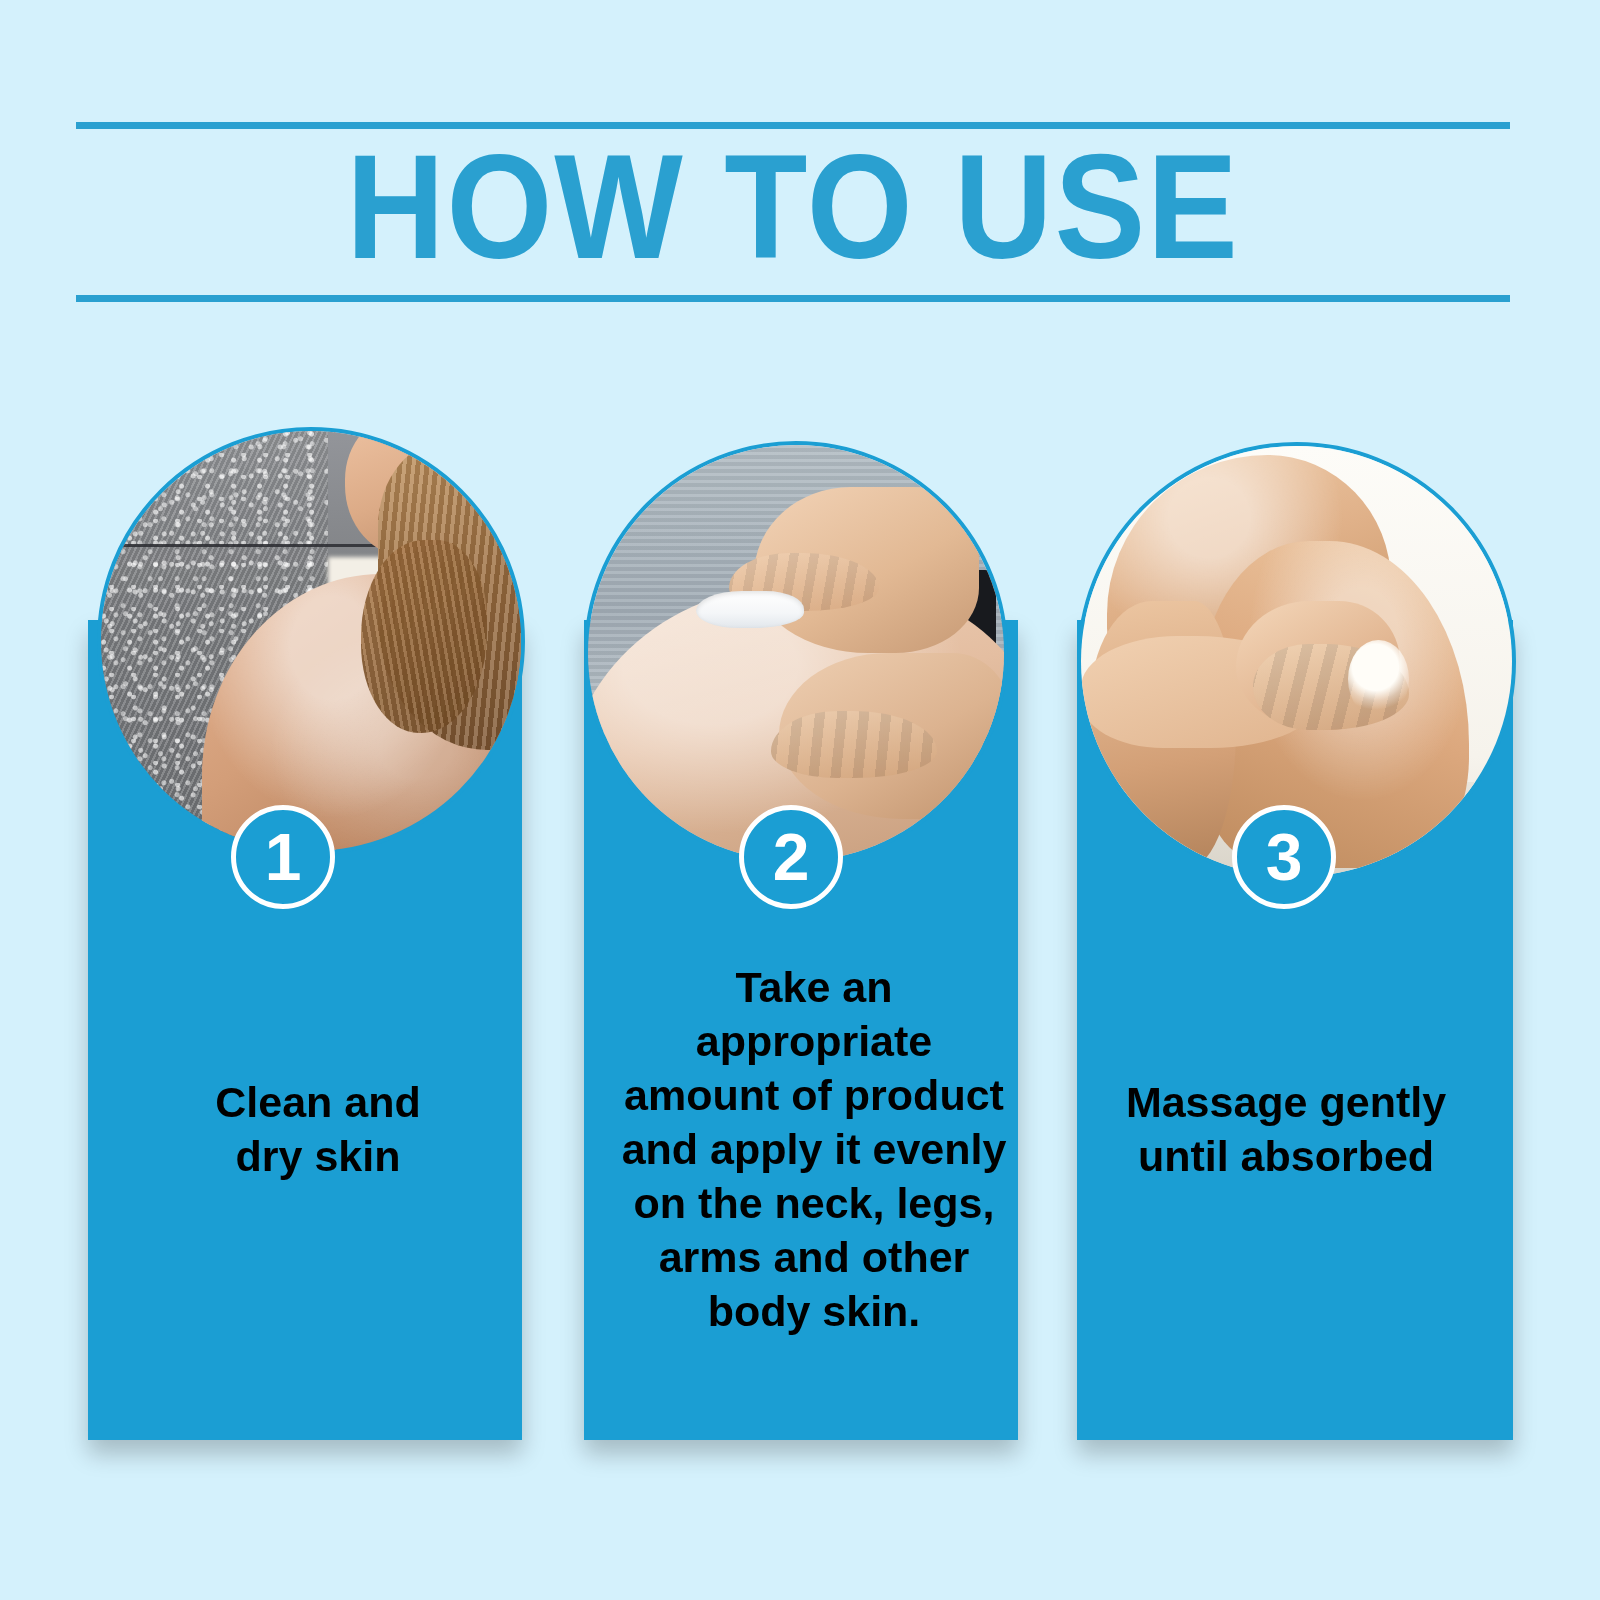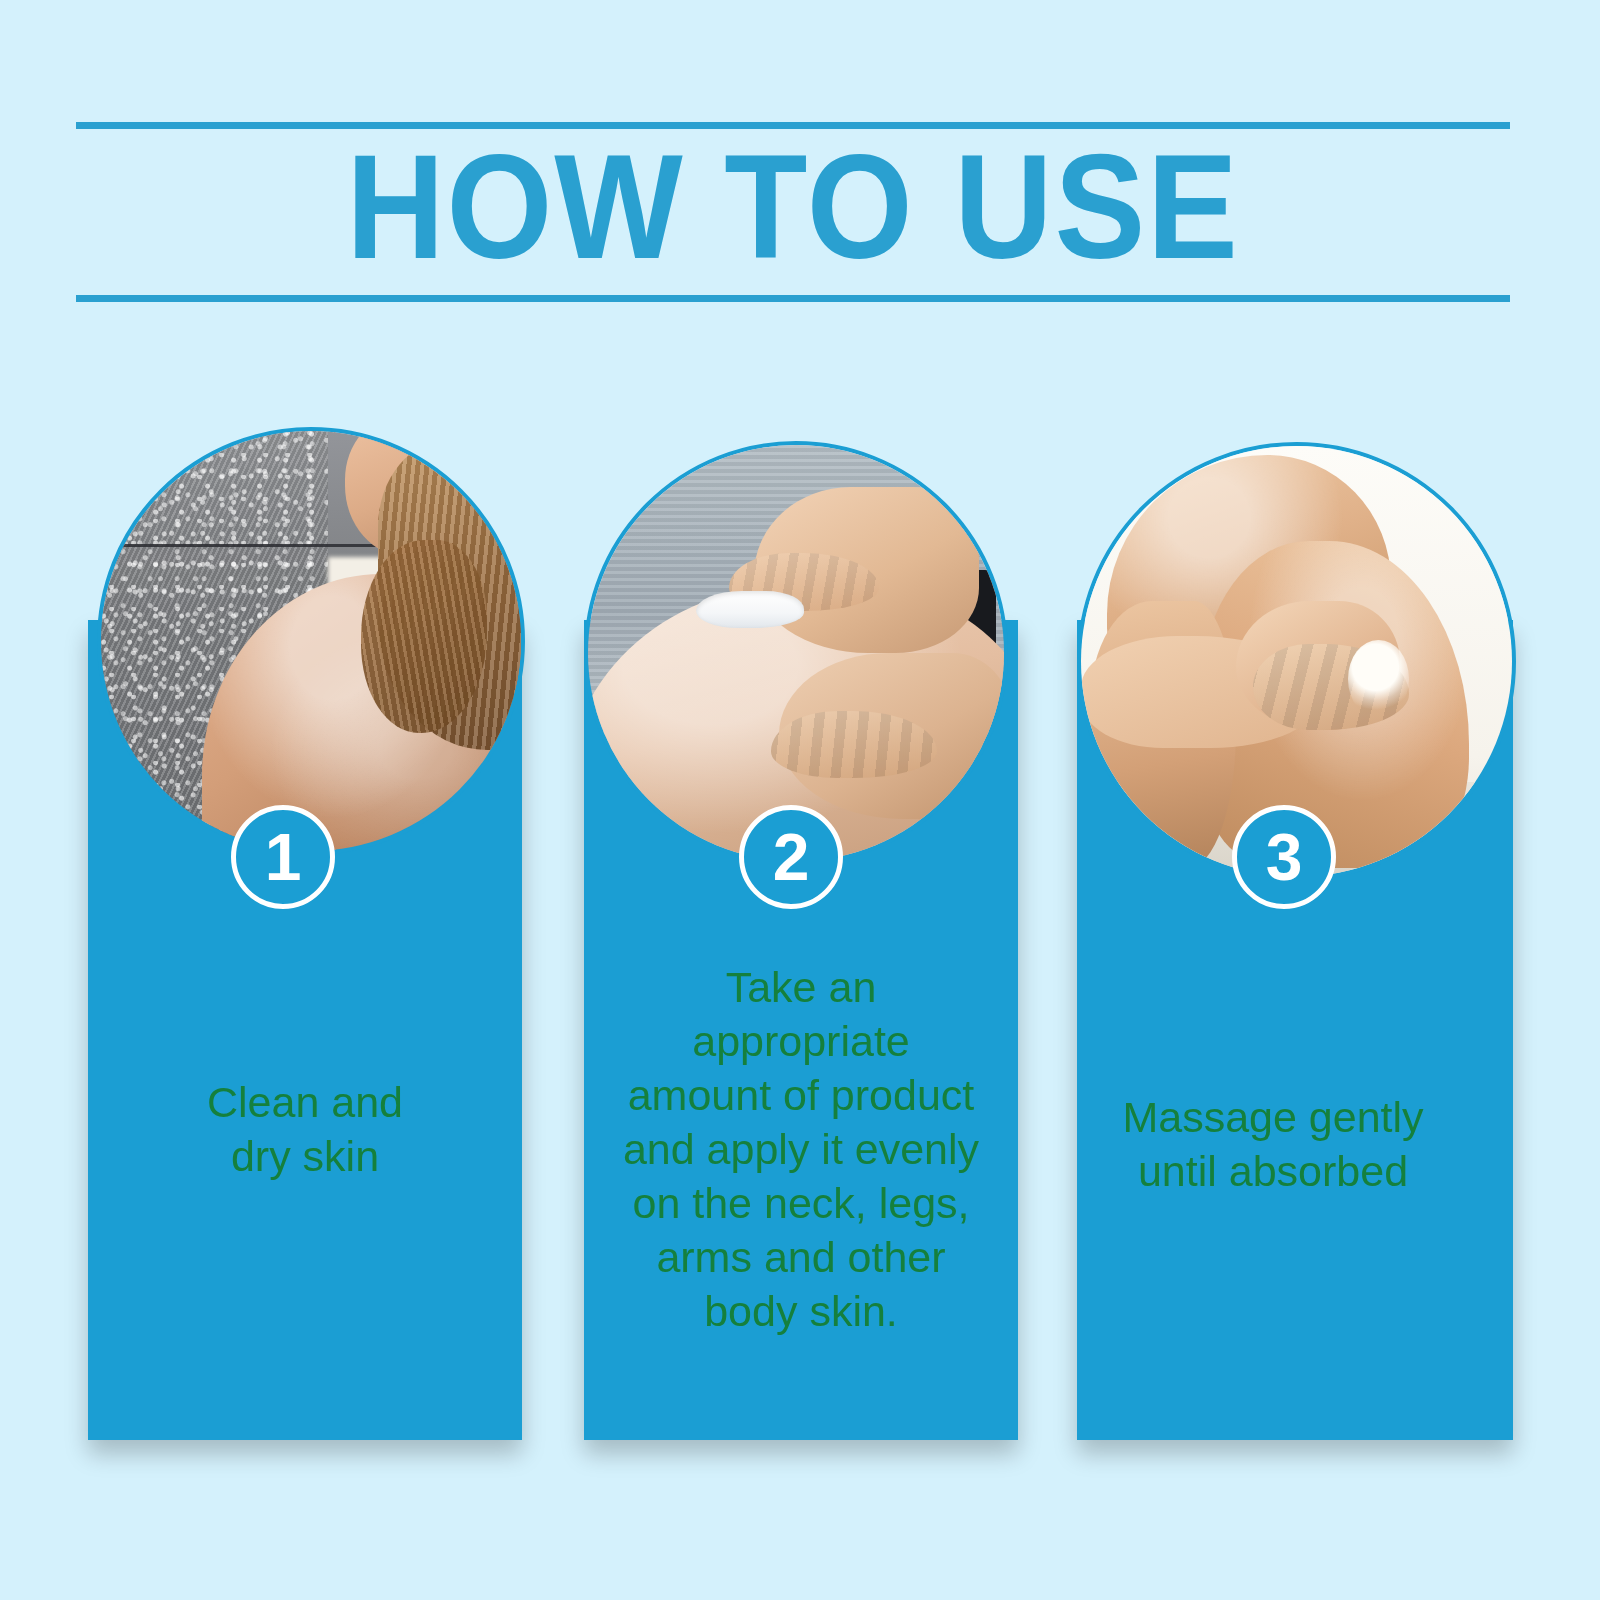--- a/index.html
+++ b/index.html
@@ -249,31 +249,32 @@
     line-height: 1;
     z-index: 6;
   }
   #badge-1 { left: 231px;  top: 805px; }
   #badge-2 { left: 739px;  top: 805px; }
   #badge-3 { left: 1232px; top: 805px; }
 
   
   .caption {
     position: absolute;
-    color: #15803d;
+    color: #000000;
     text-align: center;
     font-size: 43px;
     line-height: 54px;
-    font-weight: 400;
+    font-weight: 700;
     z-index: 5;
     white-space: pre-line;
+    padding-left: 13px;
   }
   #caption-1 { left: 88px;   top: 1075px; width: 434px; }
   #caption-2 { left: 584px;  top: 960px;  width: 434px; }
-  #caption-3 { left: 1077px; top: 1075px; width: 392px; margin-top: 15px; }
+  #caption-3 { left: 1077px; top: 1075px; width: 392px; }
 </style>
 </head>
 <body>
 
 <div id="title-block">
   <div class="rule top"></div>
   <div id="page-title">HOW TO USE</div>
   <div class="rule bottom"></div>
 </div>
 

